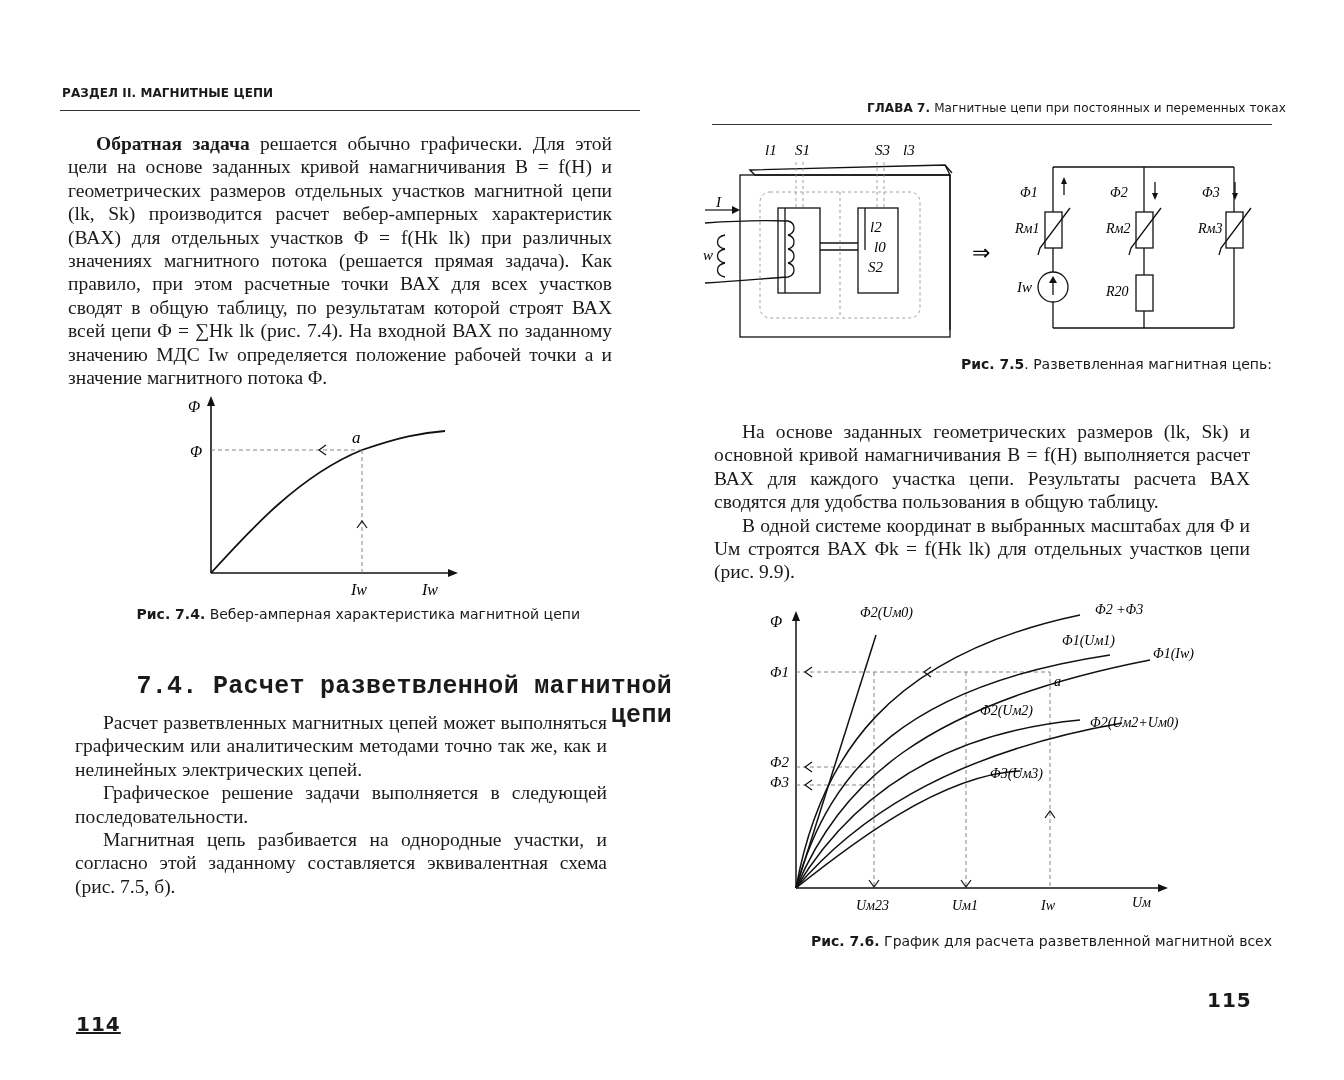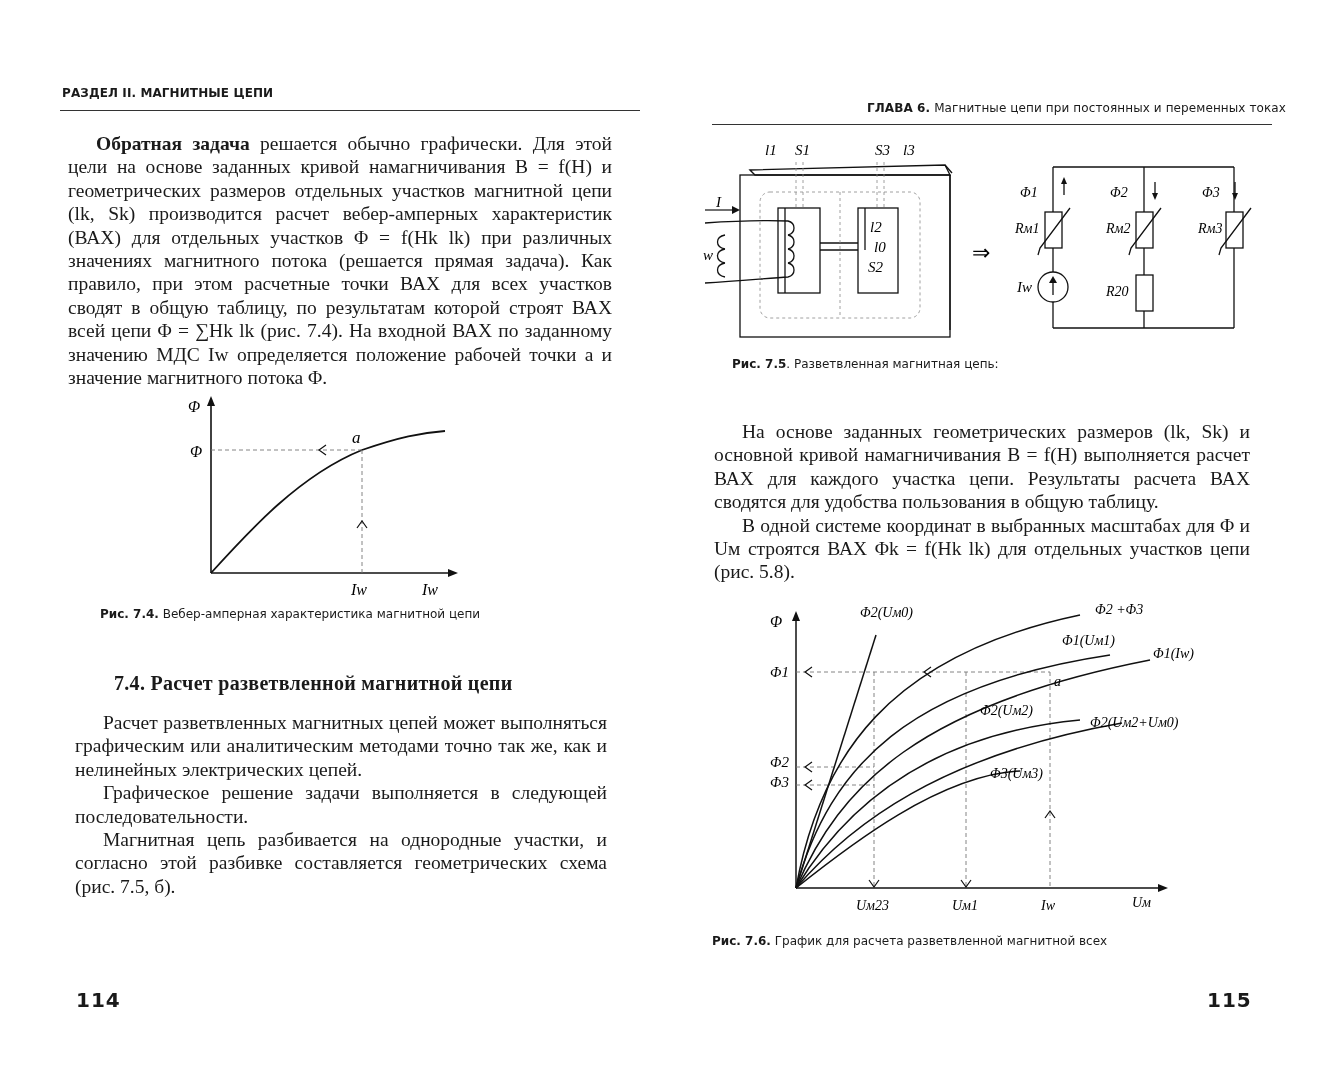--- a/index.html
+++ b/index.html
@@ -5,23 +5,23 @@
   html,body{margin:0;padding:0;background:#fff;}
   body{width:1344px;height:1080px;position:relative;overflow:hidden;color:#1a1a1a;font-family:"Liberation Serif",serif;}
   .page{position:absolute;top:0;height:1080px;}
   #left{left:0;width:672px;}
   #right{left:672px;width:672px;}
   .runhead{position:absolute;font-family:"DejaVu Sans",sans-serif;font-size:12px;letter-spacing:0.1px;}
   .runhead b{font-weight:bold;}
   .rule{position:absolute;height:1px;background:#333;}
   .para{position:absolute;font-size:19.5px;line-height:23.4px;text-align:justify;}
   .para p{margin:0;text-indent:28px;}
-  .caption{position:absolute;font-family:"DejaVu Sans",sans-serif;font-size:12px;line-height:21px;text-align:left;}
+  .caption{position:absolute;font-family:"DejaVu Sans",sans-serif;font-size:14px;line-height:21px;text-align:right;}
   .caption b{font-weight:bold;}
-  .section-title{position:absolute;font-family:Liberation Serif, serif;font-size:20px;font-weight:bold;letter-spacing:0.3px;text-align:right;}
+  .section-title{position:absolute;font-family:Liberation Mono, monospace;font-size:25px;font-weight:bold;letter-spacing:0.3px;text-align:right;}
   .folio{position:absolute;font-family:"DejaVu Sans",sans-serif;font-size:20px;font-weight:bold;letter-spacing:1px;}
   svg text{font-family:"Liberation Serif",serif;font-style:italic;}
 </style>
 </head>
 <body>
 
 <div id="left" class="page">
   <div class="runhead" style="left:62px;top:86px;">
     <b>РАЗДЕЛ II. МАГНИТНЫЕ ЦЕПИ</b>
   </div>
@@ -49,29 +49,29 @@
   </svg>
   <div class="caption" style="left:100px;top:604px;width:480px;">
     <b>Рис. 7.4.</b><span> Вебер-амперная характеристика магнитной цепи</span>
   </div>
 
   <div class="section-title" style="left:114px;top:672px;">7.4. Расчет разветвленной магнитной цепи</div>
 
   <div class="para" style="left:75px;top:691px;width:532px;margin-top:20px;">
     <p>Расчет разветвленных магнитных цепей может выполняться графическим или аналитическим методами точно так же, как и нелинейных электрических цепей.</p>
     <p>Графическое решение задачи выполняется в следующей последовательности.</p>
-    <p>Магнитная цепь разбивается на однородные участки, и согласно этой разбивке составляется геометрических схема (рис. 7.5, б).</p>
-  </div>
-
-  <div class="folio" style="left:76px;top:988px;">114</div>
+    <p>Магнитная цепь разбивается на однородные участки, и согласно этой заданному составляется эквивалентная схема (рис. 7.5, б).</p>
+  </div>
+
+  <div class="folio" style="left:76px;top:1012px;text-decoration:underline;">114</div>
 </div>
 
 <div id="right" class="page">
   <div class="runhead" style="left:195px;top:101px;">
-    <b>ГЛАВА 6.</b><span> Магнитные цепи при постоянных и переменных токах</span>
+    <b>ГЛАВА 7.</b><span> Магнитные цепи при постоянных и переменных токах</span>
   </div>
   <div class="rule" style="left:40px;top:124px;width:560px;"></div>
 
   <svg style="position:absolute;left:28px;top:135px;" width="300" height="210" viewBox="0 0 300 210">
     <g stroke="#111" stroke-width="1.3" fill="none">
       <polygon points="50,35 245,30 250,40 55,40"></polygon>
       <rect x="40" y="40" width="210" height="162"></rect>
       <line x1="250" y1="40" x2="250" y2="195"></line>
       <line x1="245" y1="30" x2="252" y2="38"></line>
       <rect x="78" y="73" width="42" height="85"></rect>
@@ -143,21 +143,21 @@
     <text x="27" y="132" font-size="15">Iw</text>
     <text x="116" y="136" font-size="14">R20</text>
   </svg>
 
   <div class="caption" style="left:60px;top:354px;width:540px;">
     <div><b>Рис. 7.5</b><span>. Разветвленная магнитная цепь:</span></div>
   </div>
 
   <div class="para" style="left:42px;top:420px;width:536px;">
     <p>На основе заданных геометрических размеров (lk, Sk) и основной кривой намагничивания B = f(H) выполняется расчет ВАХ для каждого участка цепи. Результаты расчета ВАХ сводятся для удобства пользования в общую таблицу.</p>
-    <p>В одной системе координат в выбранных масштабах для Φ и Uм строятся ВАХ Φk = f(Hk lk) для отдельных участков цепи (рис. 5.8).</p>
+    <p>В одной системе координат в выбранных масштабах для Φ и Uм строятся ВАХ Φk = f(Hk lk) для отдельных участков цепи (рис. 9.9).</p>
   </div>
 
   <svg style="position:absolute;left:78px;top:595px;" width="470" height="320" viewBox="0 0 470 320">
     <g stroke="#111" fill="none">
       <line x1="46" y1="293" x2="46" y2="22" stroke-width="1.5"></line>
       <line x1="46" y1="293" x2="412" y2="293" stroke-width="1.5"></line>
     </g>
     <polygon points="46,16 42,26 50,26" fill="#111"></polygon>
     <polygon points="418,293 408,289 408,297" fill="#111"></polygon>
     <g stroke="#777" stroke-width="0.9" fill="none" stroke-dasharray="4,3">

